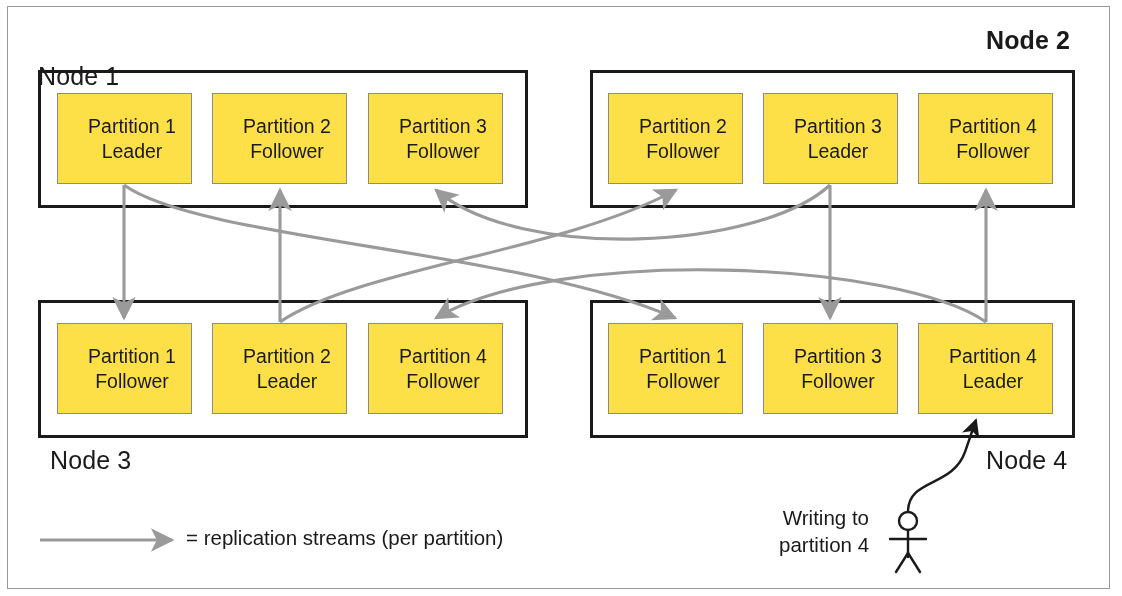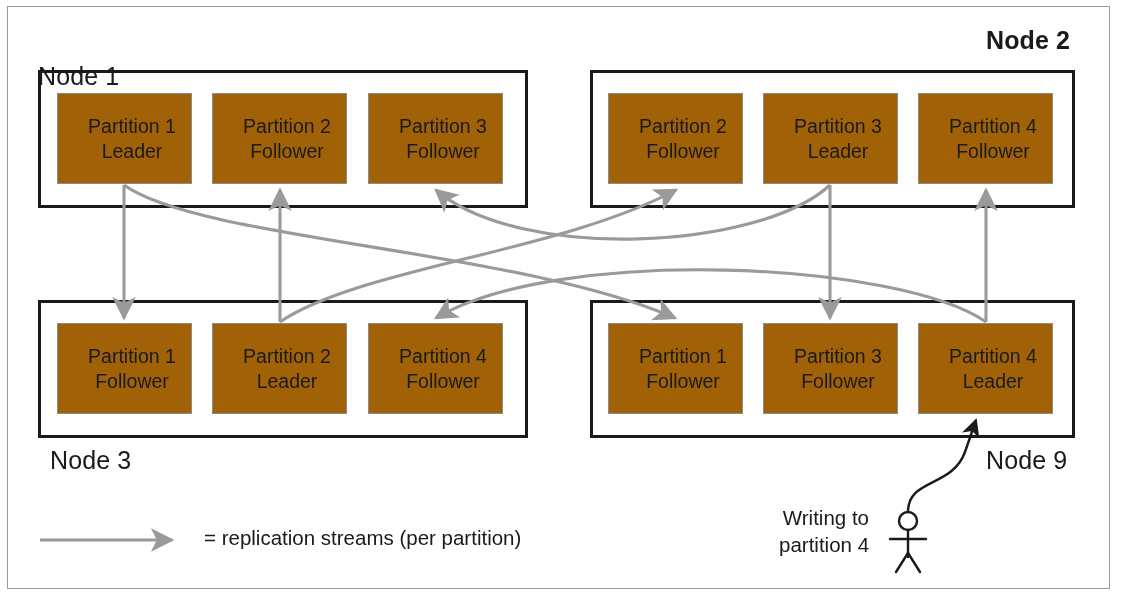--- a/index.html
+++ b/index.html
@@ -37,21 +37,21 @@
     position: absolute;
     font-size: 25px;
     color: #1a1a1a;
     white-space: nowrap;
     letter-spacing: 0.1px;
   }
   .partition-box {
     position: absolute;
     border: 1.5px solid #8c8c8c;
     box-sizing: border-box;
-    background: #a16207;
+    background: #fde047;
     display: flex;
     flex-direction: column;
     align-items: center;
     justify-content: center;
     line-height: 1.24;
     padding-left: 15px;
   }
   .partition-line {
     font-size: 19.5px;
     color: #1a1a1a;
@@ -60,21 +60,21 @@
   #arrow-layer {
     position: absolute;
     left: 0;
     top: 0;
     width: 1122px;
     height: 596px;
     pointer-events: none;
   }
   .legend-text {
     position: absolute;
-    left: 204px;
+    left: 186px;
     top: 526px;
     font-size: 20.5px;
     color: #1a1a1a;
     white-space: nowrap;
   }
   .writer-label {
     position: absolute;
     left: 779px;
     top: 505px;
     font-size: 20.5px;
@@ -133,21 +133,21 @@
   <div class="partition-box" style="left:212px; top:323px; width:135px; height:91px;">
     <div class="partition-line">Partition 2</div>
     <div class="partition-line">Leader</div>
   </div>
   <div class="partition-box" style="left:368px; top:323px; width:135px; height:91px;">
     <div class="partition-line">Partition 4</div>
     <div class="partition-line">Follower</div>
   </div>
 
   <div class="node-box" style="left:590px; top:300px; width:485px; height:138px;"></div>
-  <div class="node-label" style="left:986px; top:446px;">Node 9</div>
+  <div class="node-label" style="left:986px; top:446px;">Node 4</div>
 
   <div class="partition-box" style="left:608px; top:323px; width:135px; height:91px;">
     <div class="partition-line">Partition 1</div>
     <div class="partition-line">Follower</div>
   </div>
   <div class="partition-box" style="left:763px; top:323px; width:135px; height:91px;">
     <div class="partition-line">Partition 3</div>
     <div class="partition-line">Follower</div>
   </div>
   <div class="partition-box" style="left:918px; top:323px; width:135px; height:91px;">

